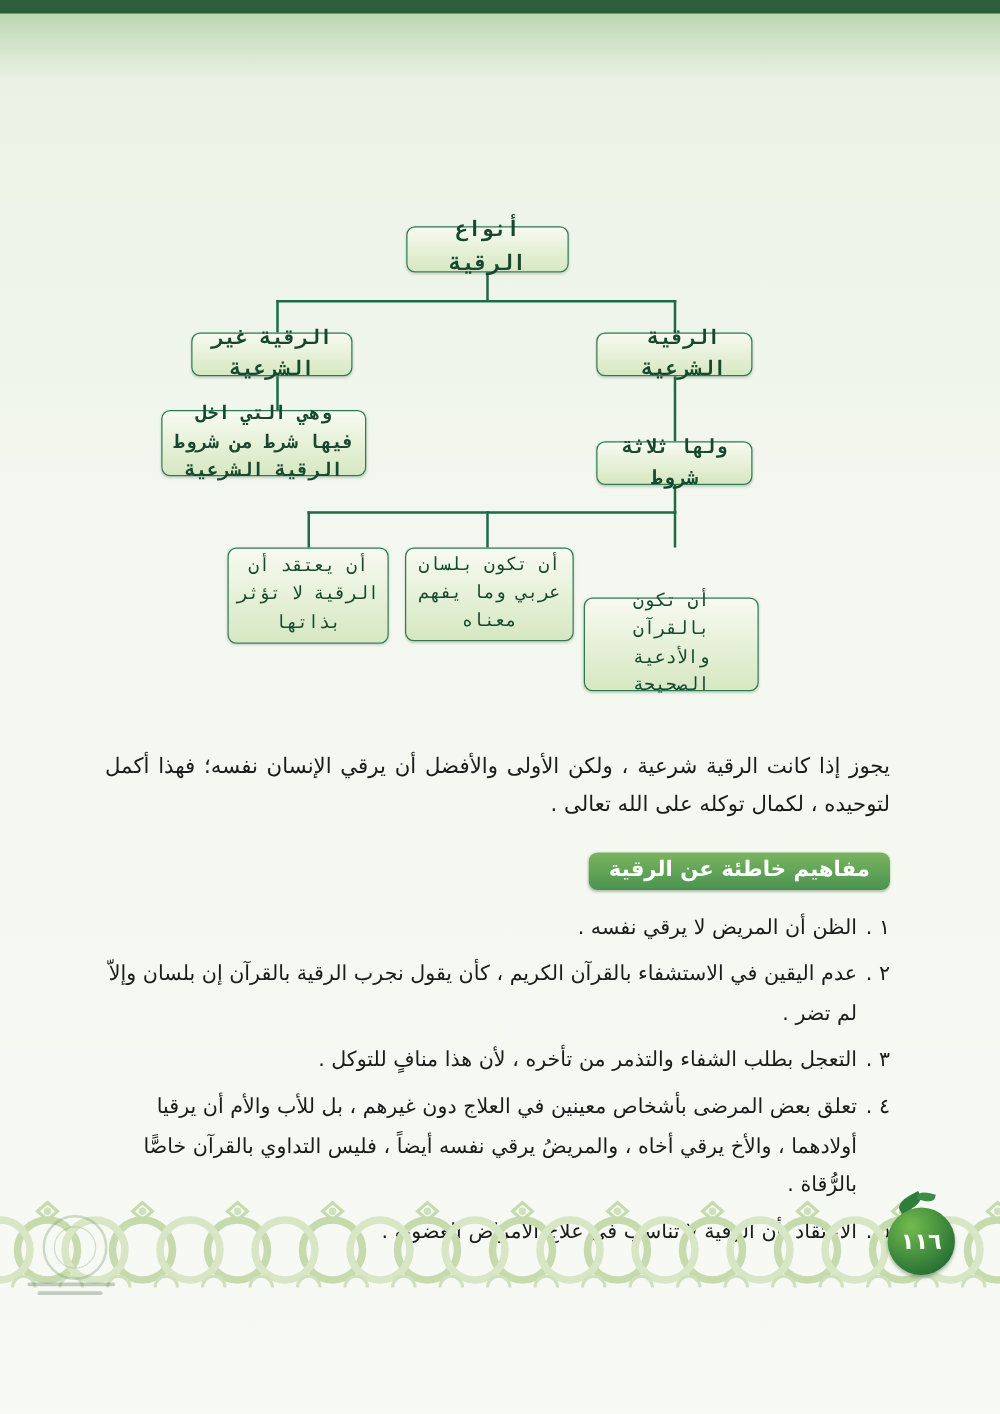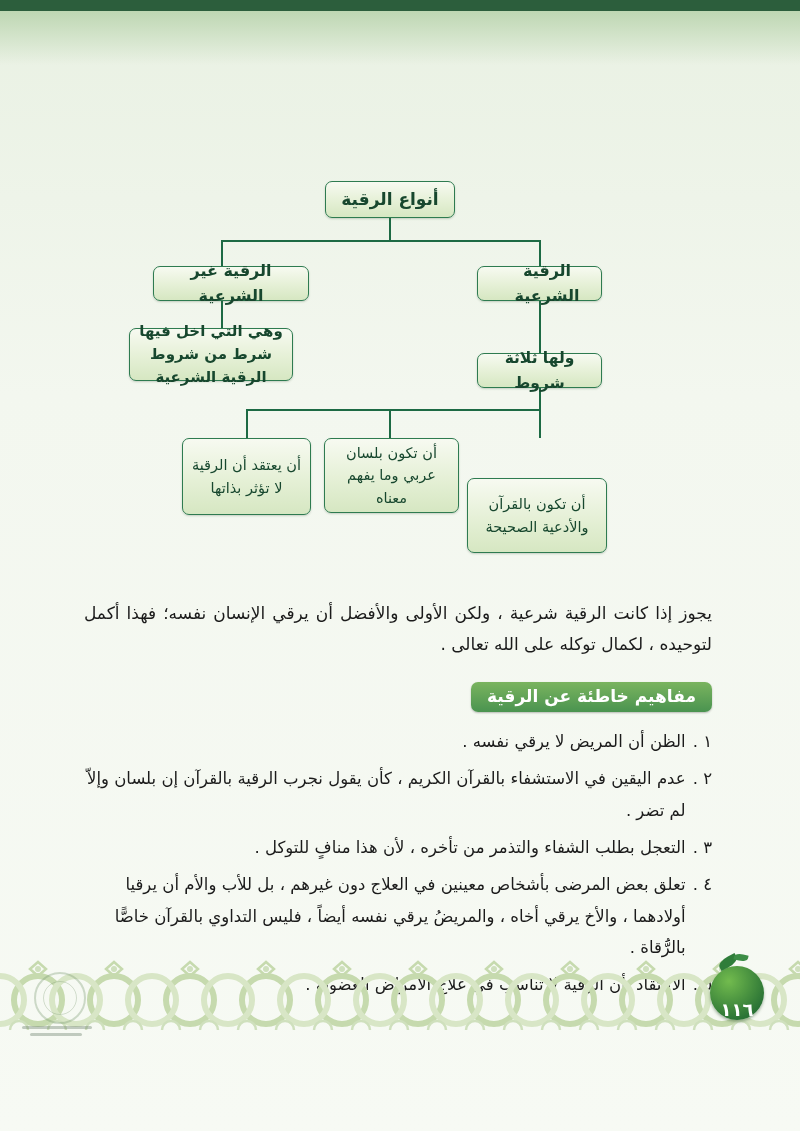--- a/index.html
+++ b/index.html
@@ -14,24 +14,24 @@
     background:linear-gradient(180deg,#bed7b3 0%,rgba(243,247,239,0) 100%);}
 
   
   .conn{position:absolute;background:#1d6a44;}
   .fc-box{
     position:absolute;box-sizing:border-box;direction:rtl;
     display:flex;align-items:center;justify-content:center;text-align:center;
     border:1.6px solid #2e7b50;border-radius:7px;
     background:linear-gradient(180deg,#f7faf1 0%,#e5f0d6 55%,#d6e7c2 100%);
     color:#17472e;box-shadow:0 1px 2px rgba(60,90,60,.25);
-    padding:3px 6px;line-height:1.55;
+    padding:3px 6px;line-height:1.55;font-family:Liberation Mono, monospace;
   }
   .fc-root{left:325px;top:181px;width:130px;height:37px;font-size:17px;font-weight:bold;}
-  .fc-left{left:153px;top:266px;width:156px;height:35px;font-size:16px;font-weight:bold;}
+  .fc-left{left:153px;top:266px;width:129px;height:35px;font-size:16px;font-weight:bold;}
   .fc-right{left:477px;top:266px;width:125px;height:35px;font-size:16px;font-weight:bold;padding-left:21px;}
   .fc-leftchild{left:129px;top:328px;width:164px;height:53px;font-size:15px;font-weight:bold;}
   .fc-rightchild{left:477px;top:353px;width:125px;height:35px;font-size:15.5px;font-weight:bold;}
   .fc-cond{font-size:14.5px;font-weight:normal;}
   .fc-cond-a{left:467px;top:438px;width:140px;height:75px;margin-top:40px;}
   .fc-cond-b{left:324px;top:438px;width:135px;height:75px;}
   .fc-cond-c{left:182px;top:438px;width:129px;height:77px;}
 
   
   .badge{
@@ -51,21 +51,21 @@
   .item .num{white-space:nowrap;}
   .item .txt{flex:1;text-align:right;}
 
   
   .ornament{position:absolute;left:0;right:0;top:960px;height:72px;}
 
   
   .page-badge{
     position:absolute;right:36px;top:966px;width:54px;height:54px;border-radius:50%;
     background:radial-gradient(circle at 35% 28%,#72bb4e 0%,#2a7335 75%);
-    display:flex;align-items:flex-end;justify-content:center;
+    display:flex;align-items:center;justify-content:center;
     color:#fff;font-weight:bold;font-size:18px;box-shadow:0 2px 3px rgba(40,80,40,.4);
   }
   .leaf{position:absolute;background:#2f7d3a;border-radius:60% 0 60% 0;}
   .leaf-1{width:20px;height:10px;top:-9px;left:8px;transform:rotate(-28deg);}
   .leaf-2{width:14px;height:7px;top:-12px;left:24px;transform:rotate(14deg);background:#3c8d46;}
 
   
   .logo{position:absolute;left:34px;top:972px;width:48px;height:48px;border-radius:50%;
     border:2px solid rgba(120,150,110,.45);opacity:.75;}
   .logo-inner{position:absolute;inset:7px;border-radius:50%;border:1.5px solid rgba(120,150,110,.4);}

